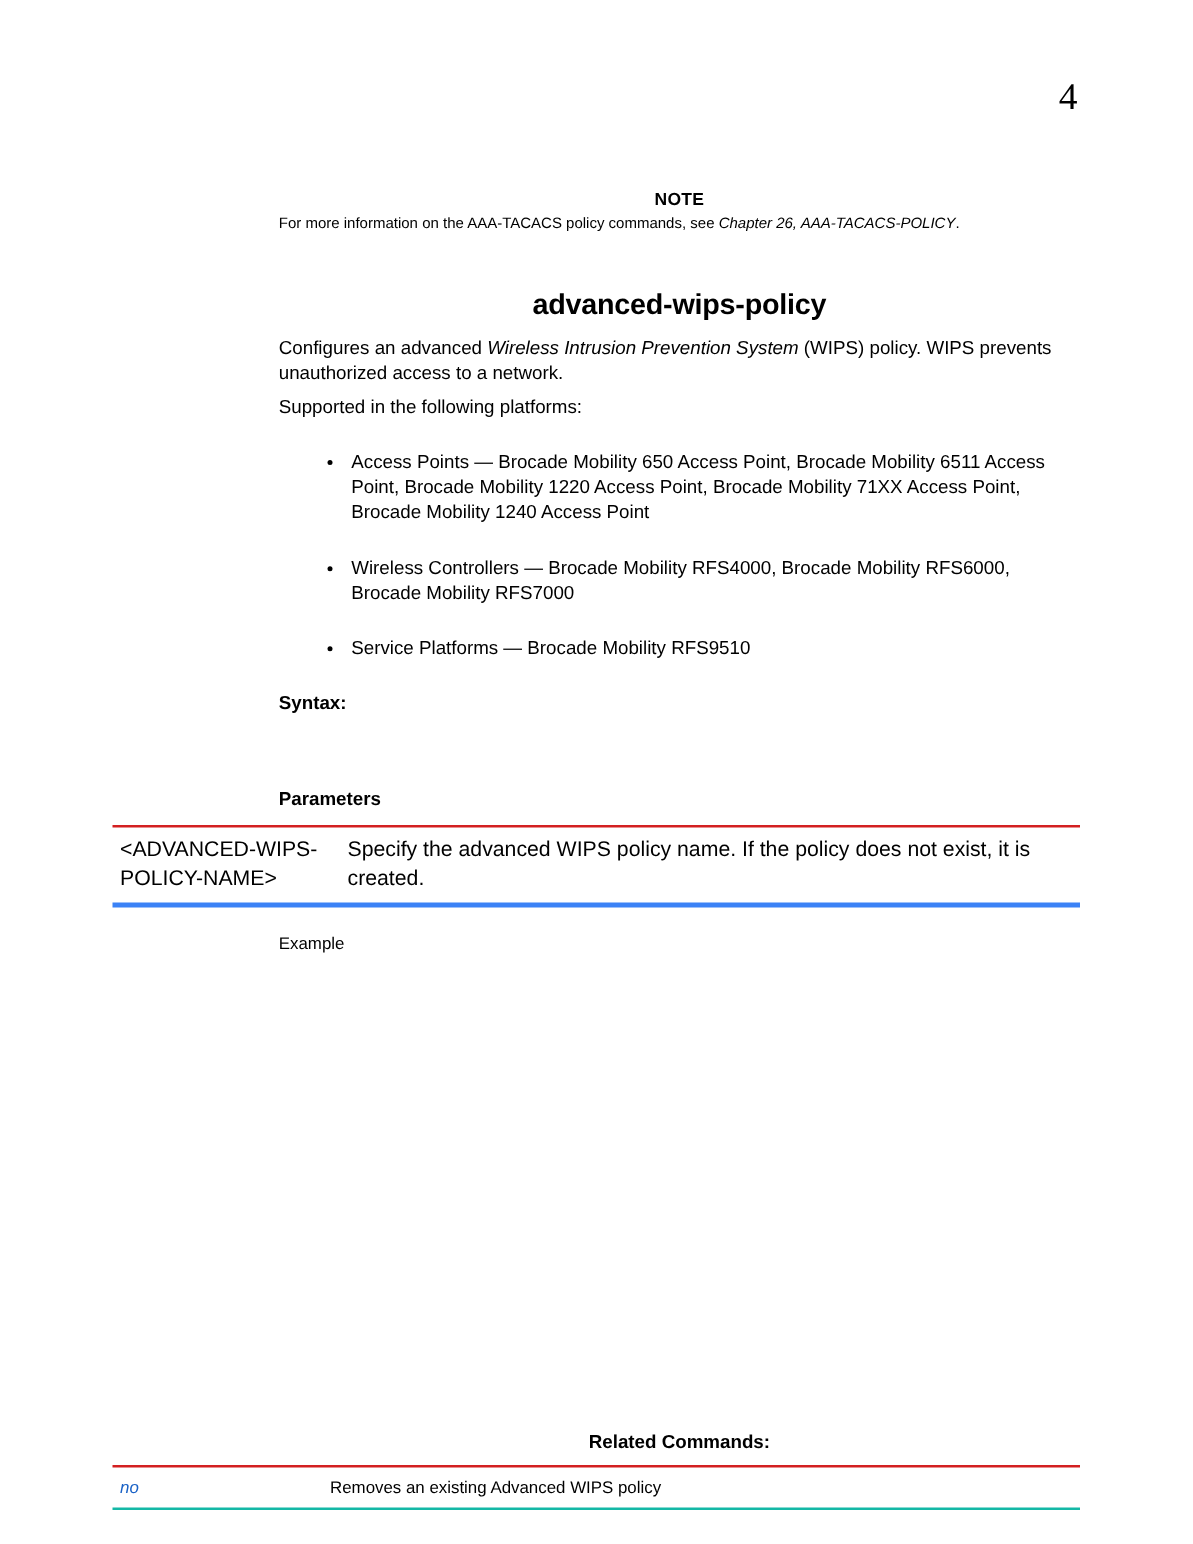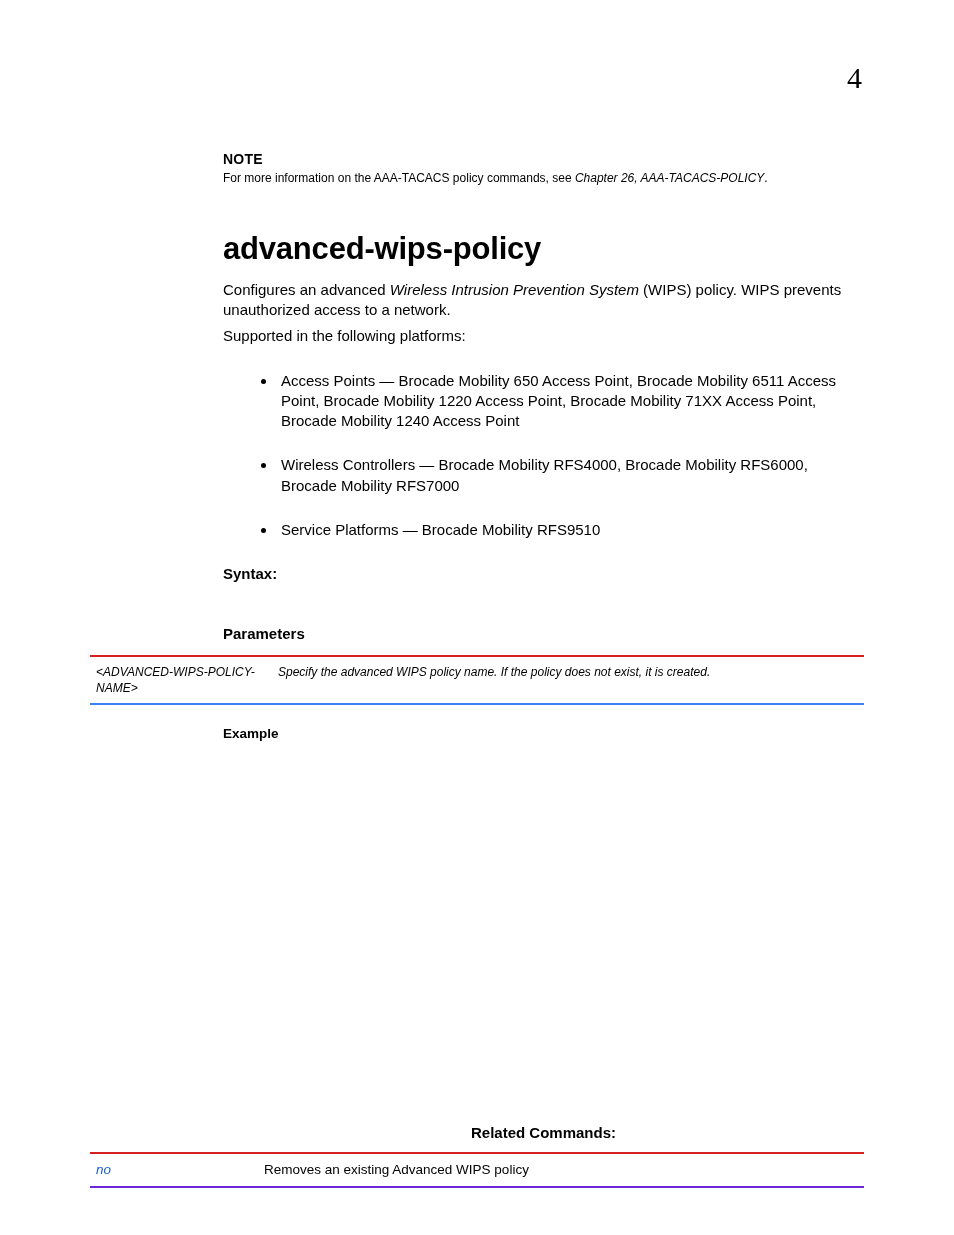--- a/index.html
+++ b/index.html
@@ -32,32 +32,34 @@
     margin-left: 133px;
     margin-top: 90px;
   }
   .note-label {
     font-family: Tahoma, Arial, sans-serif;
     font-weight: 800;
     font-stretch: condensed;
     font-size: 14px;
     letter-spacing: 0.2px;
     margin-bottom: 1px;
+    text-align: center;
   }
   .note-body {
     font-size: 12px;
   }
   .note-body .italic { font-style: italic; }
   h2.section-title {
     font-family: Tahoma, Arial, sans-serif;
     font-weight: 700;
     font-stretch: condensed;
-    font-size: 31px;
+    font-size: 23px;
     letter-spacing: -0.2px;
     margin: 42px 0 10px 0;
+    text-align: center;
   }
   .link {
     color: #1a62c6;
     font-style: italic;
   }
   p { margin: 6px 0; }
   .wips-italic { font-style: italic; }
   .bullets {
     margin: 6px 0 6px 30px;
     padding-left: 24px;
@@ -68,51 +70,50 @@
   }
   .subhead {
     font-weight: 700;
     margin-top: 6px;
   }
   .params-table {
     margin-top: 10px;
     width: 774px;
     margin-left: 0;
     border-top: 2px solid #d32021;
-    border-bottom: 2px solid #3b82f6;
-    font-size: 12px;
+    border-bottom: 4px solid #3b82f6;
+    font-size: 17px;
     display: flex;
     padding: 7px 0 7px 6px;
     box-sizing: border-box;
-    font-style: italic;
   }
   .params-table .col1 {
     width: 174px;
     padding-right: 8px;
   }
   .params-table .col2 {
     flex: 1;
   }
   .example-label {
     font-family: Tahoma, Arial, sans-serif;
-    font-weight: 700;
+    font-weight: 400;
     font-size: 13.5px;
     margin-top: 20px;
   }
   .related-label {
     font-weight: 700;
     margin-top: 380px;
     font-size: 15px;
     text-align: center;
   }
   .related-table {
     margin-top: 8px;
     width: 774px;
     border-top: 2px solid #d32021;
-    border-bottom: 2px solid #6d28d9;
+    border-bottom: 2px solid #14b8a6;
     font-size: 13.5px;
     display: flex;
     padding: 7px 0 7px 6px;
     box-sizing: border-box;
   }
   .related-table .col1 {
     width: 168px;
     color: #1a62c6;
     font-style: italic;
   }
@@ -146,21 +147,21 @@
     <p>Supported in the following platforms:</p>
 
     <ul class="bullets">
       <li>Access Points — Brocade Mobility 650 Access Point, Brocade Mobility 6511 Access Point, Brocade Mobility 1220 Access Point, Brocade Mobility 71XX Access Point, Brocade Mobility 1240 Access Point</li>
       <li>Wireless Controllers — Brocade Mobility RFS4000, Brocade Mobility RFS6000, Brocade Mobility RFS7000</li>
       <li>Service Platforms — Brocade Mobility RFS9510</li>
     </ul>
 
     <div class="subhead">Syntax:</div>
 
-    <div class="subhead" style="margin-top:40px;">Parameters</div>
+    <div class="subhead" style="margin-top:56px;">Parameters</div>
 
     <div class="params-table full-left">
       <div class="col1">&lt;ADVANCED-WIPS-POLICY-NAME&gt;</div>
       <div class="col2">Specify the advanced WIPS policy name. If the policy does not exist, it is created.</div>
     </div>
 
     <div class="example-label">Example</div>
 
     <div class="related-label">Related Commands:</div>
 

